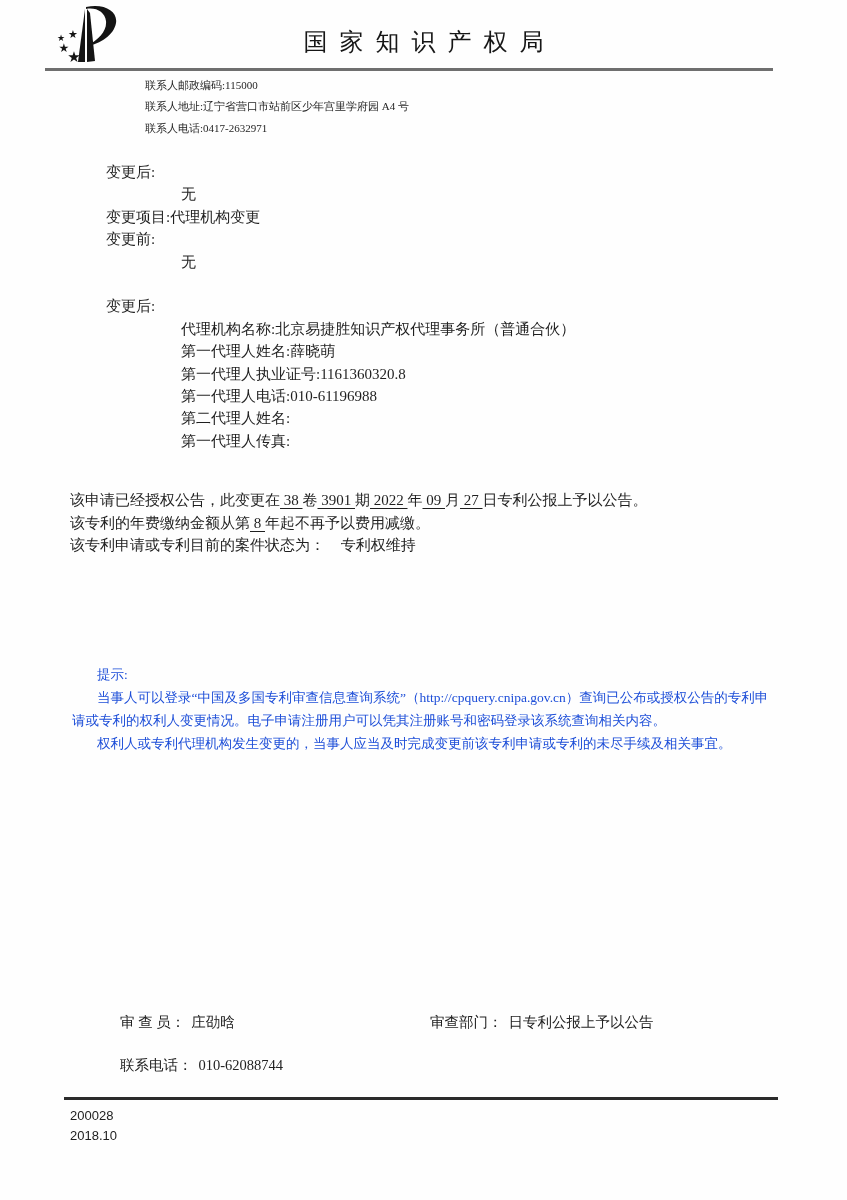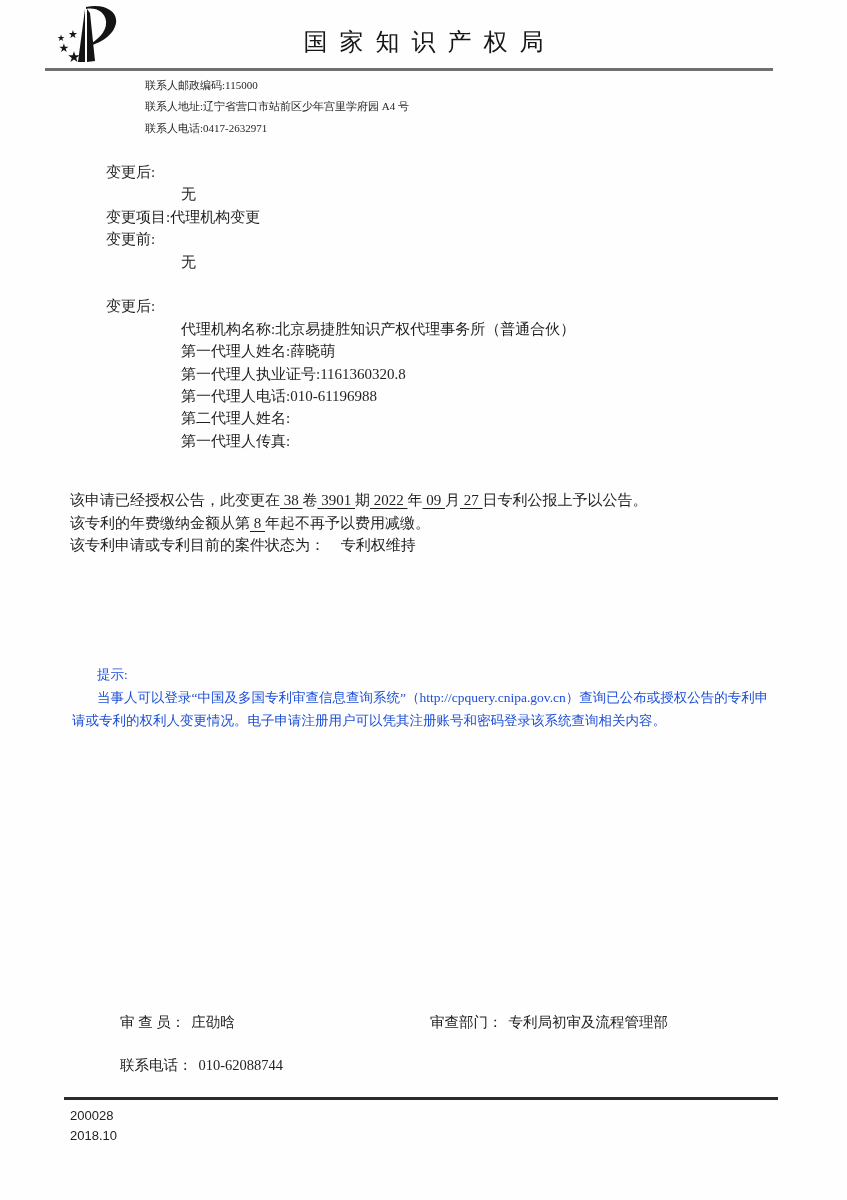--- a/index.html
+++ b/index.html
@@ -92,27 +92,28 @@
     <div><span>该专利的年费缴纳金额从第</span><span class="u"> 8 </span><span>年起不再予以费用减缴。</span></div>
     <div>
       <span>该专利申请或专利目前的案件状态为：</span>
       <span class="state-value">专利权维持</span>
     </div>
   </div>
 
   <div class="abs notice">
     <div>提示:</div>
     <div>当事人可以登录“中国及多国专利审查信息查询系统”（http://cpquery.cnipa.gov.cn）查询已公布或授权公告的专利申请或专利的权利人变更情况。电子申请注册用户可以凭其注册账号和密码登录该系统查询相关内容。</div>
+    <div>权利人或专利代理机构发生变更的，当事人应当及时完成变更前该专利申请或专利的未尽手续及相关事宜。</div>
   </div>
 
   <div class="abs review-line examiner">
     <span class="label-gap">审 查 员：</span><span>庄劭晗</span>
   </div>
   <div class="abs review-line department">
-    <span class="label-gap">审查部门：</span><span>专利局初审及流程管理部</span>
+    <span class="label-gap">审查部门：</span><span>日专利公报上予以公告</span>
   </div>
   <div class="abs review-line review-phone">
     <span class="label-gap">联系电话：</span><span>010-62088744</span>
   </div>
 
   <div class="abs footer-rule"></div>
   <div class="abs footer-left">
     <div>200028</div>
     <div>2018.10</div>
   </div>

